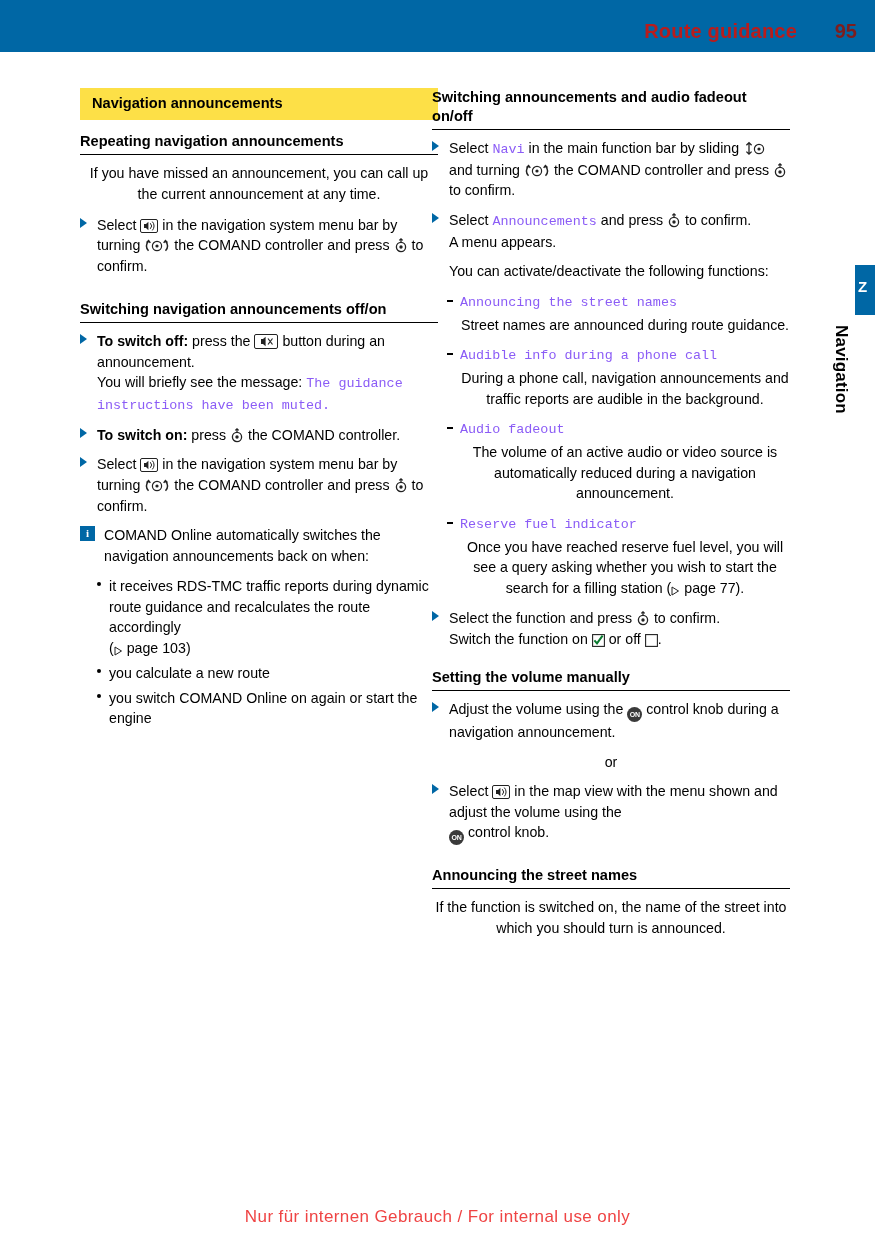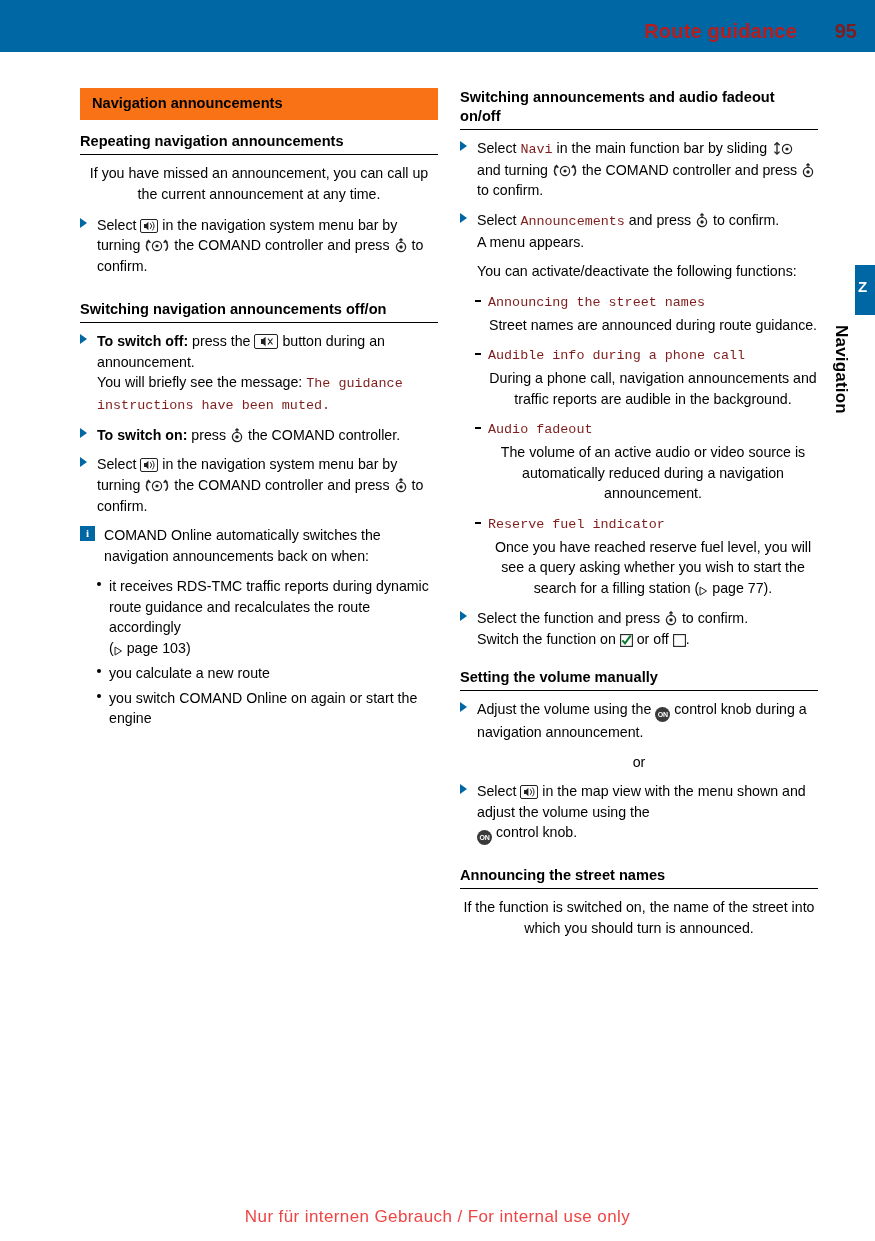--- a/index.html
+++ b/index.html
@@ -65,24 +65,24 @@
     letter-spacing: 0.2px;
   }
   .col {
     position: absolute;
     top: 88px;
     width: 358px;
     font-size: 14.2px;
     line-height: 1.46;
   }
   .col-left { left: 80px; }
-  .col-right { left: 460px; }
+  .col-right { left: 432px; }
 
   .section-title-band {
-    background: #f97316;
+    background: #fde047;
     font-weight: bold;
     font-size: 14.6px;
     padding: 5px 10px 6px 12px;
     margin-bottom: 12px;
   }
   h3.sub {
     font-size: 14.6px;
     font-weight: bold;
     margin: 0 0 3px 0;
     padding: 0;
@@ -145,21 +145,21 @@
     background: #0067a5;
     color: #ffffff;
     font-weight: bold;
     font-size: 11px;
     font-family: "Liberation Serif", serif;
     text-align: center;
     line-height: 15px;
   }
   .mono {
     font-family: "Liberation Mono", monospace;
-    color: #7f1d1d;
+    color: #8b5cf6;
     font-size: 13.4px;
   }
   .bold { font-weight: bold; }
 
   
   .gi {
     display: inline-block;
     vertical-align: -3px;
     position: relative;
   }

